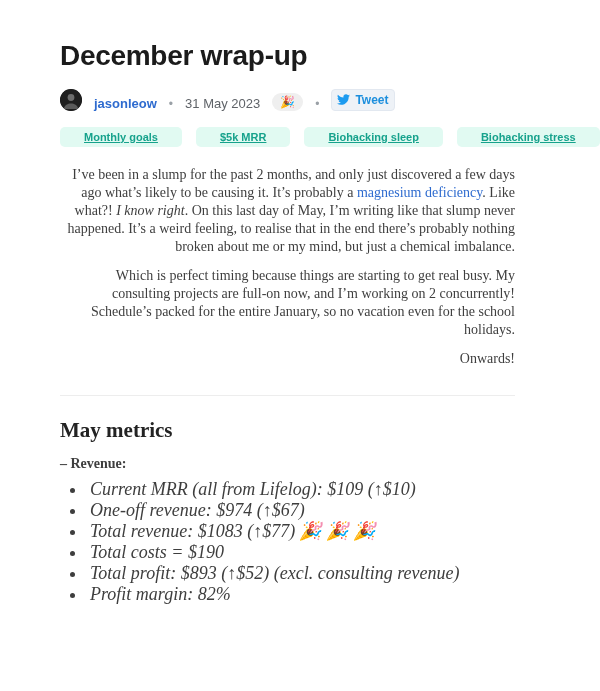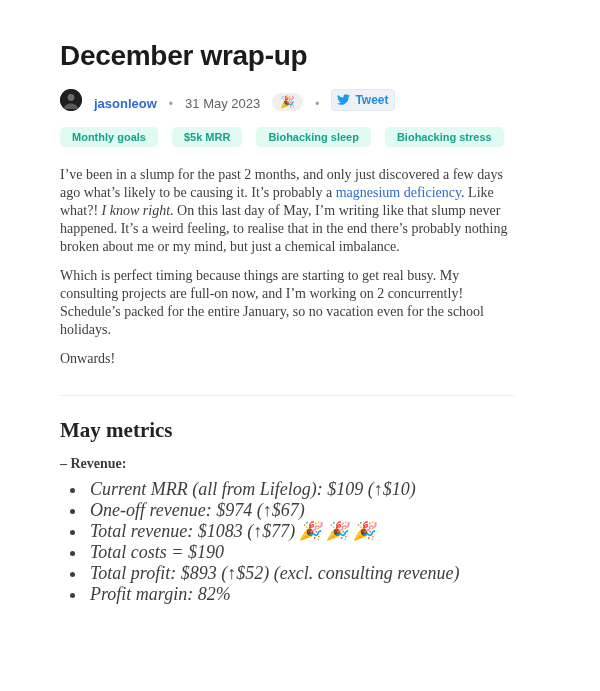--- a/index.html
+++ b/index.html
@@ -51,26 +51,26 @@
     color: #1d8fdd; font-weight: 700; font-size: 12px;
     font-family: "Liberation Sans", sans-serif;
   }
   .twitter-icon svg { width: 13px; height: 13px; display: block; }
 
   .tags-row { display: flex; gap: 14px; margin-bottom: 19px; }
   .tag-pill {
     background: #e1faf2; color: #16a28c;
     font-family: "Liberation Sans", sans-serif;
     font-size: 11px; font-weight: 700;
-    padding: 4px 12px; border-radius: 5px;
-    white-space: nowrap; cursor: pointer;
+    padding: 4px 24px; border-radius: 5px;
+    white-space: nowrap; cursor: pointer; text-decoration: underline;
   }
 
   .post-body { width: 455px; font-size: 14px; line-height: 18px; }
-  .post-body p { margin: 0 0 11px 0; }
+  .post-body p { margin: 0 0 11px 0; text-align: right; }
   .inline-link { color: #2e6bcf; text-decoration: none; cursor: pointer; }
   .italic { font-style: italic; }
 
   .divider { border: none; border-top: 1px solid #ededed; width: 455px; margin: 27px 0 0 0; }
 
   .metrics-heading {
     font-family: "Liberation Serif", serif;
     font-size: 21px; font-weight: 700; color: #232323;
     margin: 22px 0 13px 0;
   }

